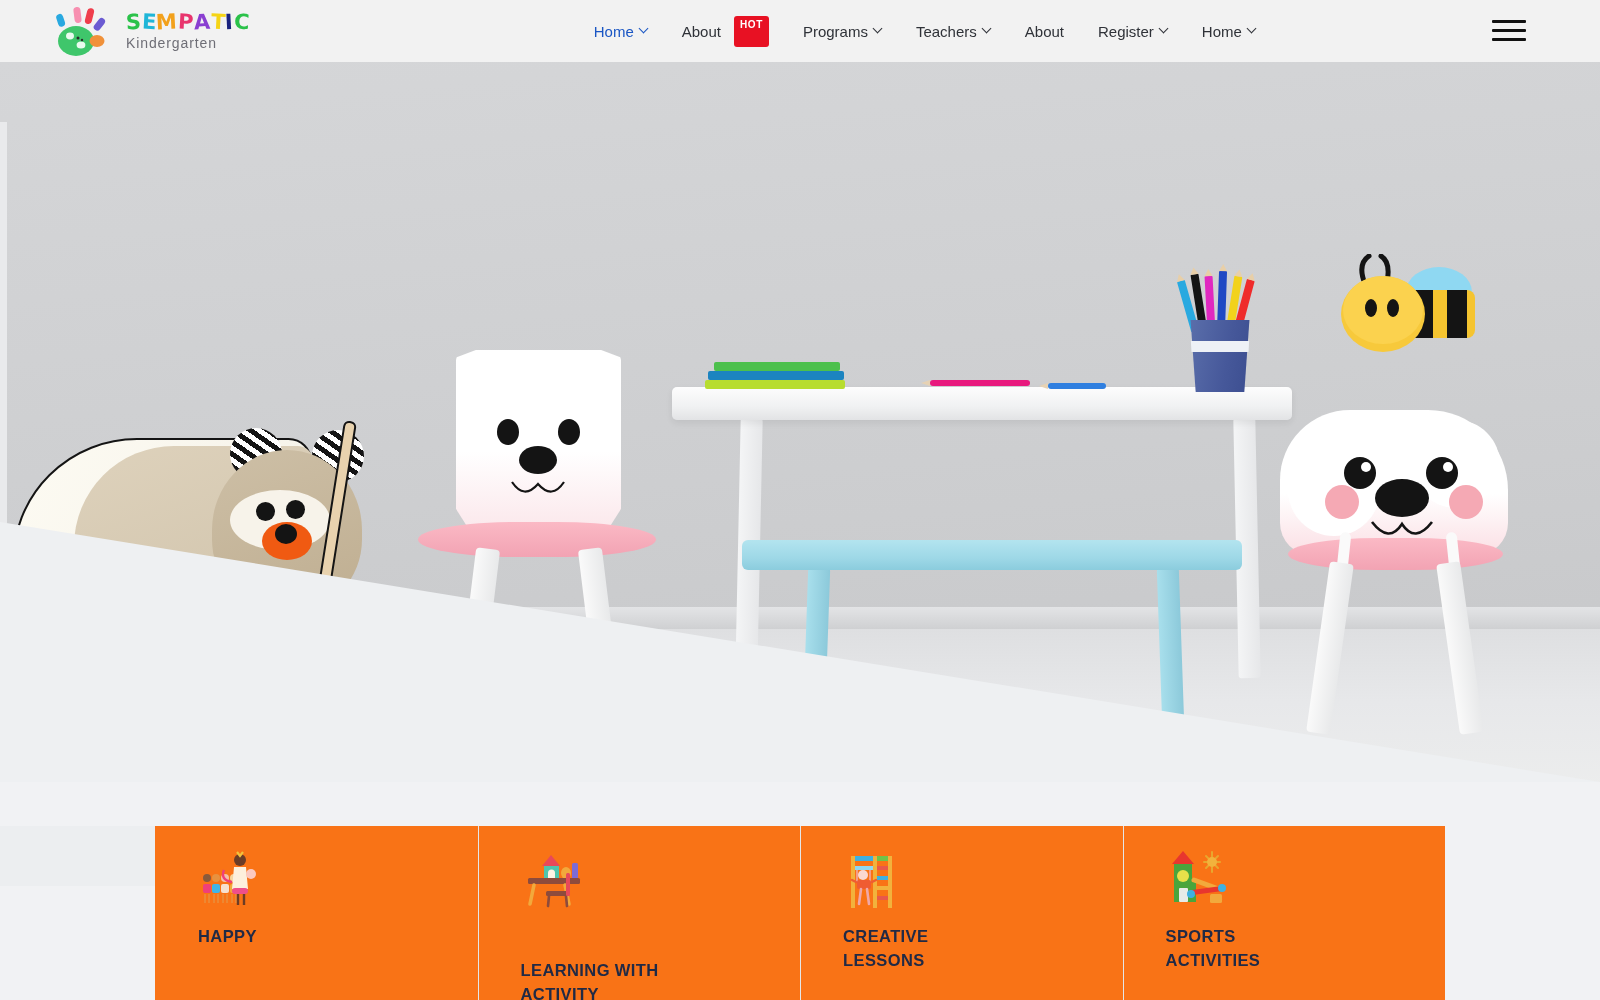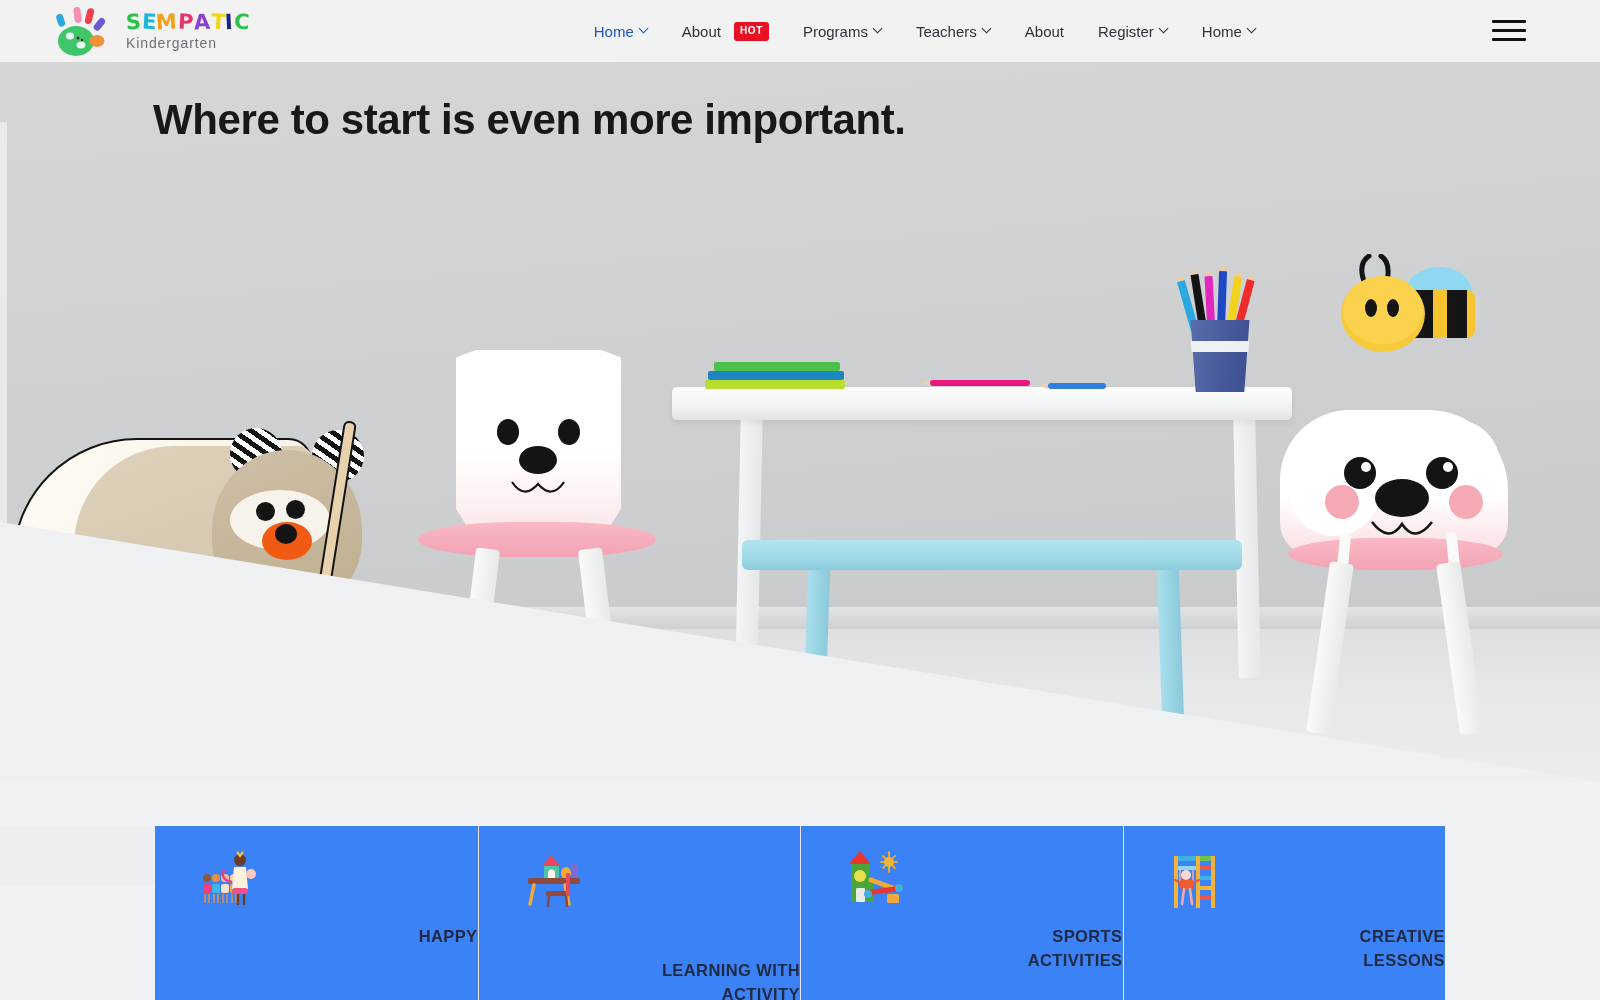--- a/index.html
+++ b/index.html
@@ -33,21 +33,21 @@
   }
   .nav-item.active { color:#1a56c4; }
   .chev { display:inline-block; width:8px; height:8px; position:relative; top:-2px; }
   .chev:after {
     content:""; position:absolute; left:0; top:0;
     width:6px; height:6px; border-right:1.6px solid currentColor; border-bottom:1.6px solid currentColor;
     transform:rotate(45deg);
   }
   .hot-badge {
     background:#e81123; color:#fff; font-size:10px; font-weight:bold;
-    padding:3px 6px 5px 6px; border-radius:3px; letter-spacing:.6px; margin-left:7px;
+    padding:3px 6px 17px 6px; border-radius:3px; letter-spacing:.6px; margin-left:7px;
   }
 
   #hamburger { position:absolute; right:74px; top:20px; width:34px; height:22px; cursor:pointer; }
   #hamburger i { display:block; height:2.6px; background:#111; margin-bottom:6.5px; border-radius:1px; }
 
   
   #hero {
     position:absolute; top:62px; left:0; width:1600px; height:720px;
     overflow:hidden;
     background:linear-gradient(180deg,#d2d3d5 0%,#cfd0d2 52%,#d9dadc 62%,#e2e3e4 100%);
@@ -214,23 +214,22 @@
   #bear-belly {
     position:absolute; left:172px; top:152px; width:170px; height:85px;
     background:#fdfdfd; border-radius:50%;
     background-image:radial-gradient(#141414 4.1px, transparent 4.3px);
     background-size:25px 22px;
   }
 
   
   #cards {
     position:absolute; left:155px; top:826px; width:1290px; height:174px;
-    background:#3b82f6; z-index:30;
+    background:#f97316; z-index:30;
     display:flex;
-    text-align:right;
   }
   #cards-leftpad {
     position:absolute; left:0px; top:826px; width:155px; height:60px;
     background:#eceef0; z-index:29;
   }
   .card { flex:1; padding:22px 0 0 43px; position:relative; cursor:pointer; }
   .card + .card:before {
     content:""; position:absolute; left:0; top:0; width:1px; height:174px; background:#e4e6e8;
   }
   .card-icon { width:62px; height:62px; position:relative; margin-bottom:14px; }
@@ -415,21 +414,20 @@
     <div id="cloud-stool"></div>
     <div style="position:absolute;left:56px;top:122px;width:11px;height:86px;background:#fafafa;border-radius:6px;transform:rotate(6deg);"></div>
     <div style="position:absolute;left:170px;top:122px;width:11px;height:86px;background:#fafafa;border-radius:6px;transform:rotate(-6deg);"></div>
     <div style="position:absolute;left:38px;top:152px;width:24px;height:172px;background:linear-gradient(90deg,#fafafa,#e8e9ea);border-radius:4px;transform:rotate(8deg);"></div>
     <div style="position:absolute;left:168px;top:152px;width:24px;height:172px;background:linear-gradient(90deg,#fafafa,#e8e9ea);border-radius:4px;transform:rotate(-8deg);"></div>
   </div>
 
   <div id="hero-diagonal"></div>
 
   <div class="hero-copy">
-    <div id="headline">Where to start is even more important.</div>
   </div>
 </div>
 
 <div id="cards-leftpad"></div>
 <div id="cards">
     <div class="card">
       <div class="card-icon"><svg width="62" height="62" viewBox="0 0 62 62">
       <circle cx="9" cy="30" r="4" fill="#8a5a3b"></circle>
           <circle cx="18" cy="30" r="4" fill="#e8913f"></circle>
       <circle cx="27" cy="30" r="4" fill="#f4bfa8"></circle>
@@ -482,20 +480,52 @@
       </g>
       <rect x="45" y="25" width="4" height="23" rx="1.5" fill="#e8495a"></rect>
     </svg></div>
       <div class="card-title" style="color: rgb(33, 42, 69); margin-top: 48px;">
         <div>LEARNING WITH</div>
         <div>ACTIVITY</div>
       </div>
     </div>
     <div class="card">
       <div class="card-icon"><svg width="62" height="62" viewBox="0 0 62 62">
+      <rect x="8" y="8" width="4" height="52" fill="#f2b23c"></rect>
+      <rect x="30" y="8" width="4" height="52" fill="#f2b23c"></rect>
+      <rect x="45" y="8" width="4" height="52" fill="#f2b23c"></rect>
+      <rect x="12" y="8" width="18" height="5" fill="#3fb0e0"></rect>
+      <rect x="34" y="8" width="11" height="5" fill="#6fc24a"></rect>
+      <rect x="12" y="18" width="18" height="4" fill="#8fd7f0"></rect>
+      <rect x="34" y="18" width="11" height="4" fill="#e8584a"></rect>
+      <rect x="34" y="28" width="11" height="4" fill="#3fb0e0"></rect>
+      <rect x="34" y="38" width="11" height="4" fill="#f2b23c"></rect>
+      <rect x="34" y="48" width="11" height="4" fill="#e8584a"></rect>
+      <g stroke="#f0a8a8" stroke-width="1.6">
+        <line x1="14" y1="22" x2="14" y2="34"></line>
+            <line x1="27" y1="22" x2="27" y2="34"></line>
+      </g>
+      <circle cx="20" cy="27" r="5" fill="#fbd8cf"></circle>
+      <rect x="14" y="32" width="14" height="9" rx="2" fill="#ef5c32"></rect>
+      <g stroke="#ef5c32" stroke-width="2.4" stroke-linecap="round">
+        <line x1="13" y1="34" x2="9" y2="32"></line>
+            <line x1="29" y1="34" x2="33" y2="32"></line>
+      </g>
+      <g stroke="#f0a8a8" stroke-width="2.6" stroke-linecap="round">
+        <line x1="18" y1="41" x2="16" y2="56"></line>
+            <line x1="24" y1="41" x2="26" y2="56"></line>
+      </g>
+    </svg></div>
+      <div class="card-title" style="color: rgb(33, 42, 69);">
+        <div>CREATIVE</div>
+        <div>LESSONS</div>
+      </div>
+    </div>
+    <div class="card">
+      <div class="card-icon"><svg width="62" height="62" viewBox="0 0 62 62">
       <path d="M6 16 l11 -13 11 13 z" fill="#e8362e"></path>
       <rect x="8" y="16" width="18" height="38" fill="#4aa53c"></rect>
       <circle cx="17" cy="28" r="6" fill="#e8e04a"></circle>
       <rect x="13" y="40" width="9" height="14" rx="1" fill="#e8ebe8"></rect>
       <g stroke="#e8a72e" stroke-width="2" stroke-linecap="round">
         <line x1="46" y1="4" x2="46" y2="9"></line>
             <line x1="46" y1="19" x2="46" y2="24"></line>
         <line x1="38" y1="14" x2="43" y2="14"></line>
             <line x1="49" y1="14" x2="54" y2="14"></line>
         <line x1="40" y1="8" x2="43" y2="11"></line>
@@ -509,45 +539,13 @@
       <rect x="24" y="40" width="34" height="5" rx="2" fill="#e8362e" transform="rotate(-8 41 42)"></rect>
       <circle cx="25" cy="46" r="4" fill="#3fb0e0"></circle>
       <circle cx="56" cy="40" r="4" fill="#3fb0e0"></circle>
       <rect x="44" y="46" width="12" height="9" rx="1.5" fill="#f2a93c"></rect>
     </svg></div>
       <div class="card-title" style="color: rgb(33, 42, 69);">
         <div>SPORTS</div>
         <div>ACTIVITIES</div>
       </div>
     </div>
-    <div class="card">
-      <div class="card-icon"><svg width="62" height="62" viewBox="0 0 62 62">
-      <rect x="8" y="8" width="4" height="52" fill="#f2b23c"></rect>
-      <rect x="30" y="8" width="4" height="52" fill="#f2b23c"></rect>
-      <rect x="45" y="8" width="4" height="52" fill="#f2b23c"></rect>
-      <rect x="12" y="8" width="18" height="5" fill="#3fb0e0"></rect>
-      <rect x="34" y="8" width="11" height="5" fill="#6fc24a"></rect>
-      <rect x="12" y="18" width="18" height="4" fill="#8fd7f0"></rect>
-      <rect x="34" y="18" width="11" height="4" fill="#e8584a"></rect>
-      <rect x="34" y="28" width="11" height="4" fill="#3fb0e0"></rect>
-      <rect x="34" y="38" width="11" height="4" fill="#f2b23c"></rect>
-      <rect x="34" y="48" width="11" height="4" fill="#e8584a"></rect>
-      <g stroke="#f0a8a8" stroke-width="1.6">
-        <line x1="14" y1="22" x2="14" y2="34"></line>
-            <line x1="27" y1="22" x2="27" y2="34"></line>
-      </g>
-      <circle cx="20" cy="27" r="5" fill="#fbd8cf"></circle>
-      <rect x="14" y="32" width="14" height="9" rx="2" fill="#ef5c32"></rect>
-      <g stroke="#ef5c32" stroke-width="2.4" stroke-linecap="round">
-        <line x1="13" y1="34" x2="9" y2="32"></line>
-            <line x1="29" y1="34" x2="33" y2="32"></line>
-      </g>
-      <g stroke="#f0a8a8" stroke-width="2.6" stroke-linecap="round">
-        <line x1="18" y1="41" x2="16" y2="56"></line>
-            <line x1="24" y1="41" x2="26" y2="56"></line>
-      </g>
-    </svg></div>
-      <div class="card-title" style="color: rgb(33, 42, 69);">
-        <div>CREATIVE</div>
-        <div>LESSONS</div>
-      </div>
-    </div>
   </div>
 
 </body></html>

